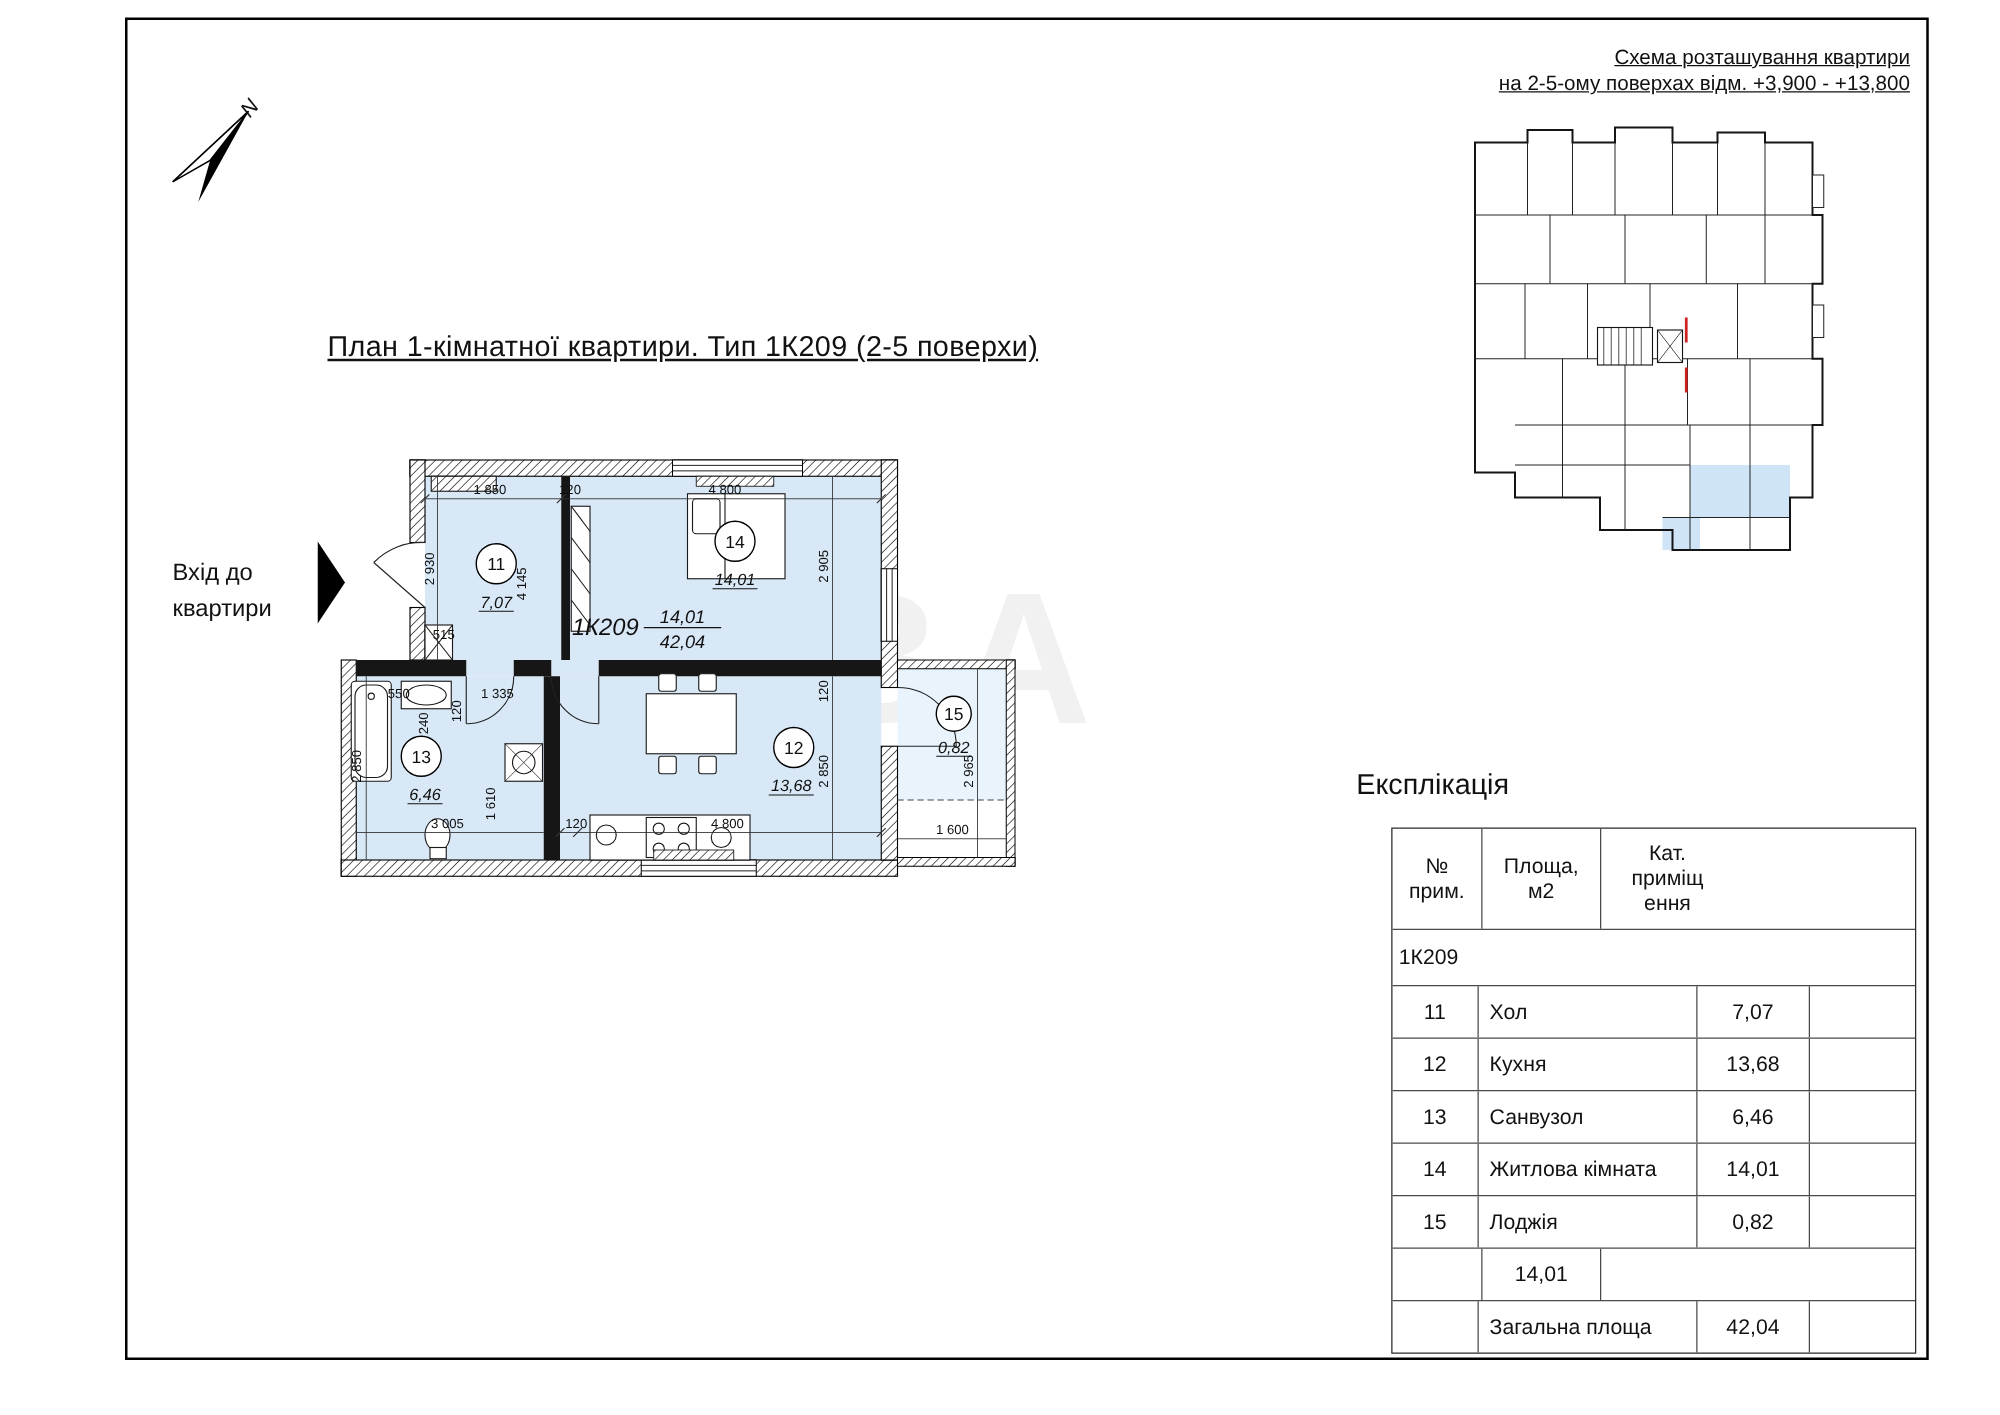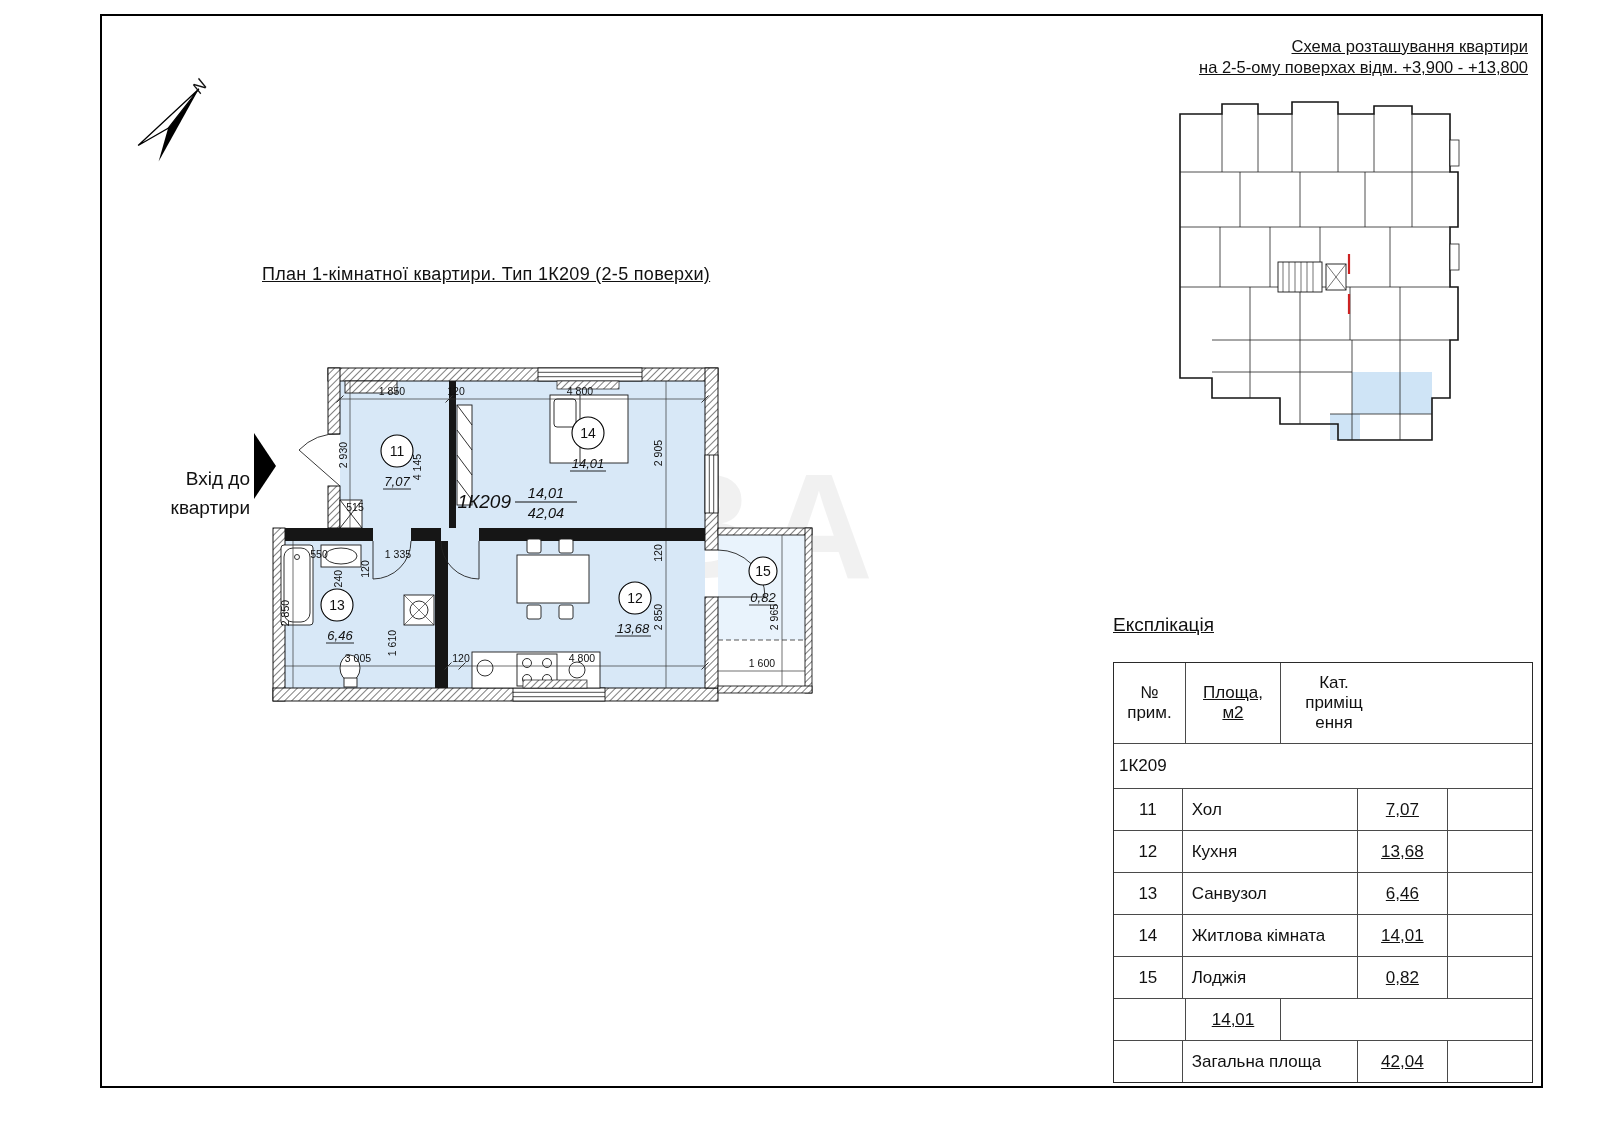--- a/index.html
+++ b/index.html
@@ -3,37 +3,37 @@
 <meta charset="utf-8">
 <style>
   html,body{margin:0;padding:0;}
   body{
     width:1600px;height:1132px;position:relative;background:#fff;
     font-family:"Liberation Sans", sans-serif;color:#111;overflow:hidden;
   }
   .frame{position:absolute;left:100px;top:14px;width:1443px;height:1074px;
     border:2.5px solid #000;box-sizing:border-box;}
   .abs{position:absolute;}
-  .plan-title{left:262px;top:264px;font-size:18px;letter-spacing:.3px;
+  .plan-title{left:262px;top:264px;font-size:23px;letter-spacing:.3px;
     text-decoration:underline;white-space:nowrap;}
   .scheme-title{left:1108px;top:36px;width:420px;text-align:right;font-size:16.5px;line-height:1.3;}
   .scheme-title div{text-decoration:underline;}
-  .entry-label{left:138px;top:444px;width:112px;text-align:right;font-size:19px;line-height:1.55;margin-top:20px;}
+  .entry-label{left:138px;top:444px;width:112px;text-align:left;font-size:19px;line-height:1.55;}
   .watermark{left:410px;top:440px;font-size:150px;font-weight:bold;letter-spacing:18px;
     color:#000;opacity:.05;pointer-events:none;}
   
-  .expl-title{left:1113px;top:614px;font-size:19px;text-decoration:underline;}
+  .expl-title{left:1085px;top:614px;font-size:23px;}
   .expl-table{left:1113px;top:662px;width:420px;border:1.6px solid #2a2a2a;box-sizing:border-box;
     font-size:17px;}
   .tr{display:flex;border-bottom:1px solid #4a4a4a;}
   .tr:last-child{border-bottom:none;}
   .td{border-right:1px solid #4a4a4a;display:flex;align-items:center;justify-content:center;
     box-sizing:border-box;}
   .td:last-child{border-right:none;}
-  .c1{width:72px;}.c2{width:183px;}.c3{width:95px;text-decoration:underline;}.c4{width:68px;margin-left:19px;}
+  .c1{width:72px;}.c2{width:183px;}.c3{width:95px;}.c4{width:68px;margin-left:19px;}
   .tr.head .td{height:80px;text-align:center;white-space:pre-line;line-height:1.18;}
   .tr.body .td{height:41px;}
   .tr.body .td.left{justify-content:flex-start;padding-left:9px;}
   .tr.group .td{height:44px;justify-content:flex-start;padding-left:5px;width:100%;border-right:none;}
   svg text{font-family:"Liberation Sans", sans-serif;fill:#101010;}
   .dim{font-size:10.5px;}
   .roomnum{font-size:14px;}
   .area{font-size:13px;font-style:italic;}
   .unitcode{font-size:19px;font-style:italic;}
   .frac{font-size:14.5px;font-style:italic;}

